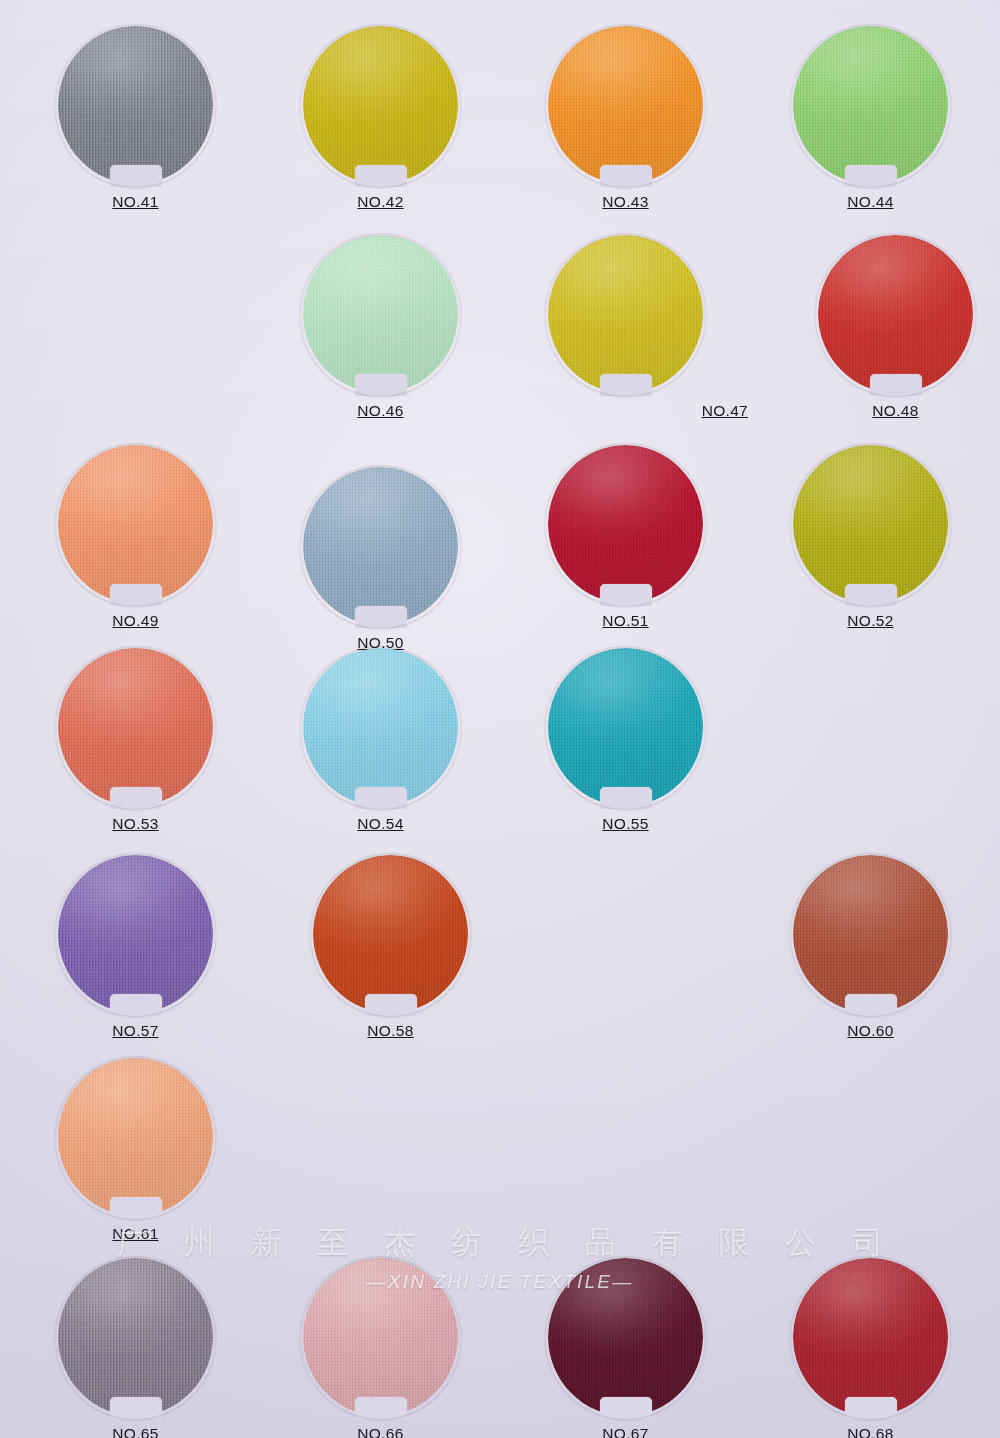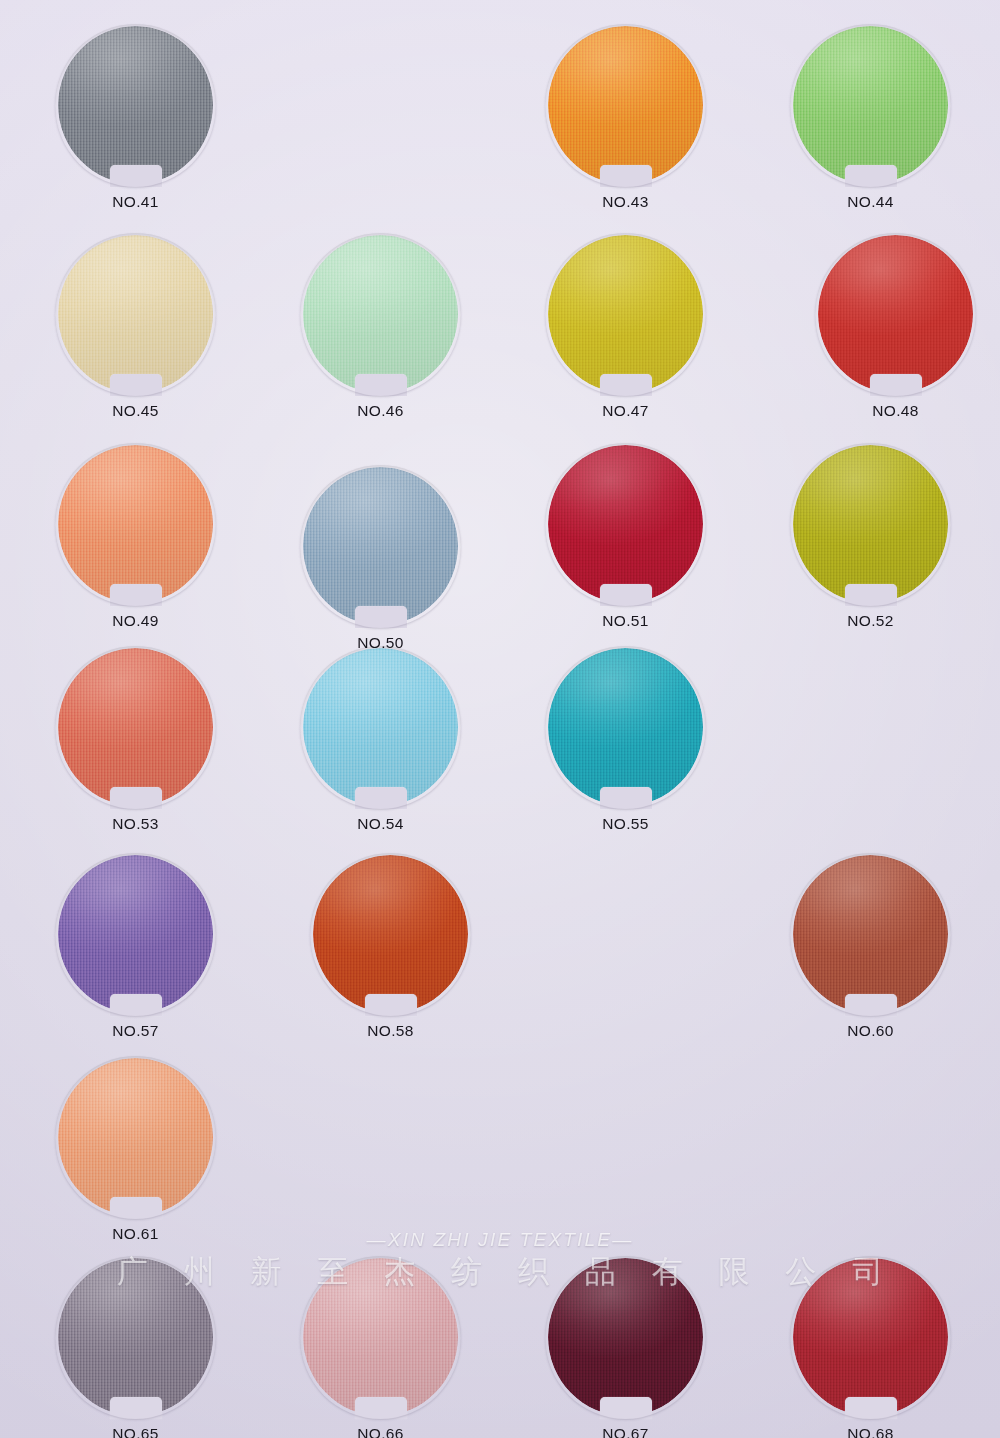--- a/index.html
+++ b/index.html
@@ -119,20 +119,21 @@
     pointer-events: none;
   }
 
   .chip-label {
     margin-top: 9px;
     font-size: 15.5px;
     letter-spacing: 0.3px;
     color: #19171f;
     font-family: "Liberation Sans", sans-serif;
     white-space: nowrap;
+    text-decoration: underline;
   }
 
   
   #watermark {
     position: absolute;
     left: 0;
     right: 0;
     top: 1222px;
     z-index: 6;
     text-align: center;
@@ -167,20 +168,32 @@
         <div class="chip-shape">
           <div class="chip-fill" style="background-color: rgb(125, 130, 140);"></div>
           <div class="chip-tex"></div>
           <div class="chip-sheen"></div>
         </div>
         <div class="chip-notch"></div>
         <div class="chip-shadow"></div>
       </div>
       <div class="chip-label">NO.41</div>
     </div>
+    <div class="swatch-cell" style="left: 258px; top: 26px;">
+      <div class="chip-wrap">
+        <div class="chip-shape">
+          <div class="chip-fill" style="background-color: rgb(200, 180, 28);"></div>
+          <div class="chip-tex"></div>
+          <div class="chip-sheen"></div>
+        </div>
+        <div class="chip-notch"></div>
+        <div class="chip-shadow"></div>
+      </div>
+      <div class="chip-label">NO.42</div>
+    </div>
     <div class="swatch-cell" style="left: 503px; top: 26px;">
       <div class="chip-wrap">
         <div class="chip-shape">
           <div class="chip-fill" style="background-color: rgb(239, 143, 44);"></div>
           <div class="chip-tex"></div>
           <div class="chip-sheen"></div>
         </div>
         <div class="chip-notch"></div>
         <div class="chip-shadow"></div>
       </div>
@@ -191,45 +204,33 @@
         <div class="chip-shape">
           <div class="chip-fill" style="background-color: rgb(140, 205, 111);"></div>
           <div class="chip-tex"></div>
           <div class="chip-sheen"></div>
         </div>
         <div class="chip-notch"></div>
         <div class="chip-shadow"></div>
       </div>
       <div class="chip-label">NO.44</div>
     </div>
-    <div class="swatch-cell" style="left: 13px; top: 235px;">
-      <div class="chip-wrap">
-        <div class="chip-shape">
-          <div class="chip-fill" style="background-color: rgb(230, 214, 171);"></div>
-          <div class="chip-tex"></div>
-          <div class="chip-sheen"></div>
-        </div>
-        <div class="chip-notch"></div>
-        <div class="chip-shadow"></div>
-      </div>
-      <div class="chip-label">NO.45</div>
-    </div>
     <div class="swatch-cell" style="left: 258px; top: 235px;">
       <div class="chip-wrap">
         <div class="chip-shape">
           <div class="chip-fill" style="background-color: rgb(180, 224, 192);"></div>
           <div class="chip-tex"></div>
           <div class="chip-sheen"></div>
         </div>
         <div class="chip-notch"></div>
         <div class="chip-shadow"></div>
       </div>
       <div class="chip-label">NO.46</div>
     </div>
-    <div class="swatch-cell" style="left: 503px; top: 235px;">
+    <div class="swatch-cell" style="left: 503px; top: 235px; text-align: right;">
       <div class="chip-wrap">
         <div class="chip-shape">
           <div class="chip-fill" style="background-color: rgb(205, 187, 38);"></div>
           <div class="chip-tex"></div>
           <div class="chip-sheen"></div>
         </div>
         <div class="chip-notch"></div>
         <div class="chip-shadow"></div>
       </div>
       <div class="chip-label">NO.47</div>
@@ -422,15 +423,15 @@
           <div class="chip-sheen"></div>
         </div>
         <div class="chip-notch"></div>
         <div class="chip-shadow"></div>
       </div>
       <div class="chip-label">NO.68</div>
     </div>
   </div>
 
 <div id="watermark">
+  <div id="wm-cn">广 州 新 至 杰 纺 织 品 有 限 公 司</div>
   <div id="wm-en">—XIN ZHI JIE TEXTILE—</div>
-  <div id="wm-cn">广 州 新 至 杰 纺 织 品 有 限 公 司</div>
 </div>
 
 </body></html>

